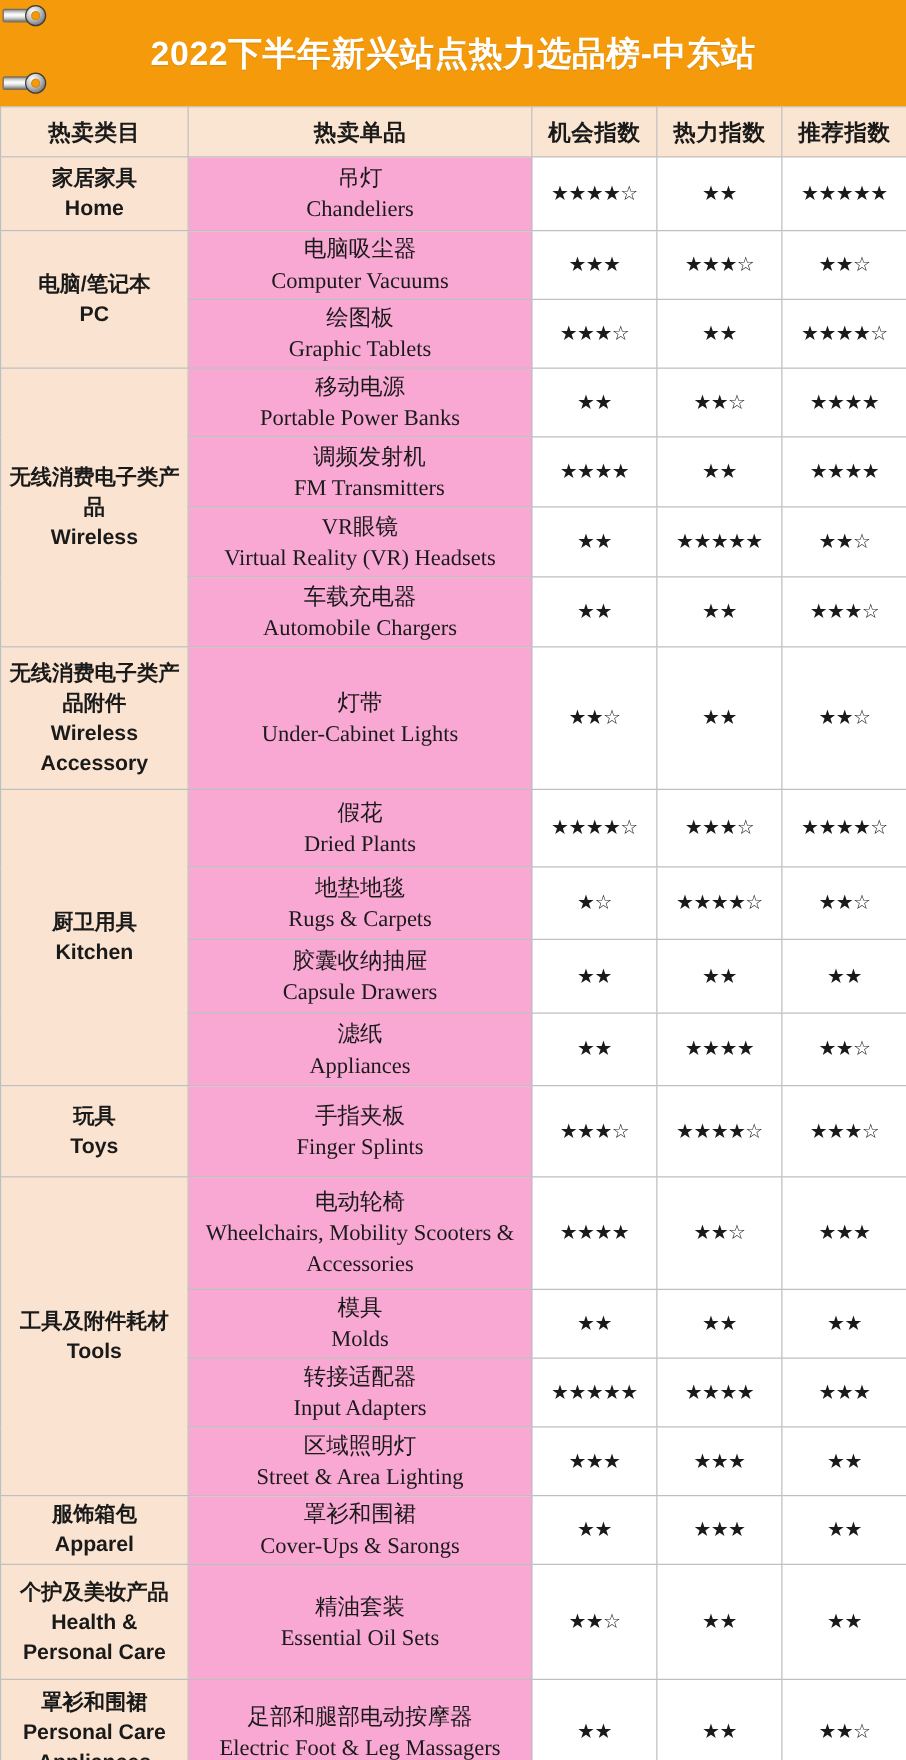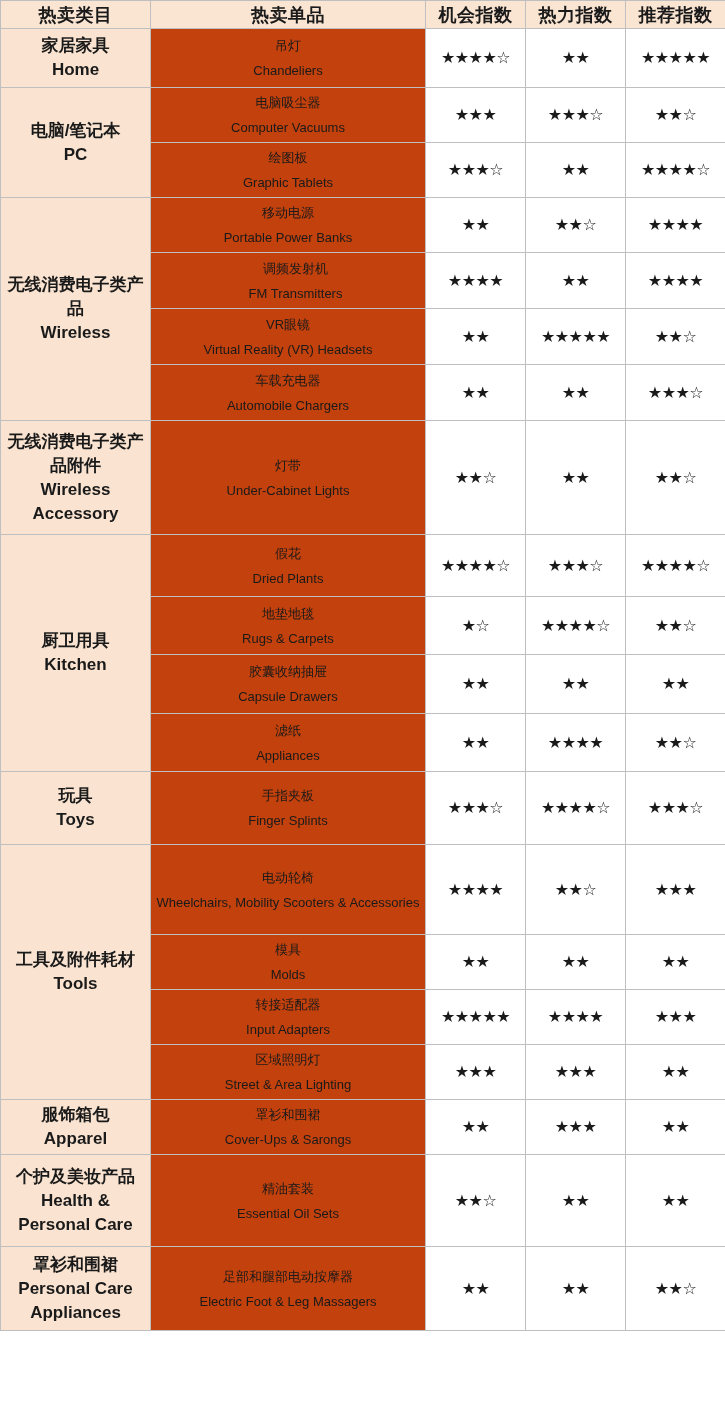--- a/index.html
+++ b/index.html
@@ -99,58 +99,73 @@
   
   col.c-cat   { width: 150px; }
   col.c-item  { width: 275px; }
   col.c-idx   { width: 100px; }
 
   
   thead th {
     background: #FAE4D2;
     font-size: 18px;
     font-weight: bold;
-    height: 28px;
+    height: 40px;
     line-height: 22px;
     letter-spacing: 0.5px;
   }
 
   
   td.cat {
     background: #FAE4D1;
     font-size: 17px;
     line-height: 24px;
     font-weight: bold;
   }
 
   
   td.item {
-    background: #c2410c;
-    font-size: 13px;
+    background: #f9a8d4;
+    font-size: 18px;
     line-height: 25px;
+    font-family: Liberation Serif, serif;
   }
   td.item .cn { display: block; }
   td.item .en { display: block; }
 
   
   td.idx {
     background: #ffffff;
     font-size: 15px;
     letter-spacing: -0.5px;
     line-height: 18px;
     white-space: nowrap;
     color: #000000;
   }
   .stars { font-family: "DejaVu Sans", sans-serif; font-size: 16px; }
 </style>
 </head>
 <body>
 
 <div id="page">
 
+  <div class="banner">
+
+    <div class="clip clip-top">
+      <div class="clip-bar"></div>
+      <div class="clip-ring"></div>
+    </div>
+
+    <div class="clip clip-bottom">
+      <div class="clip-bar"></div>
+      <div class="clip-ring"></div>
+    </div>
+
+    <div class="banner-title">2022下半年新兴站点热力选品榜-中东站</div>
+  </div>
 
   <table class="rank-table">
     <colgroup>
       <col class="c-cat">
       <col class="c-item">
       <col class="c-idx">
       <col class="c-idx">
       <col class="c-idx">
     </colgroup>
     <thead>

